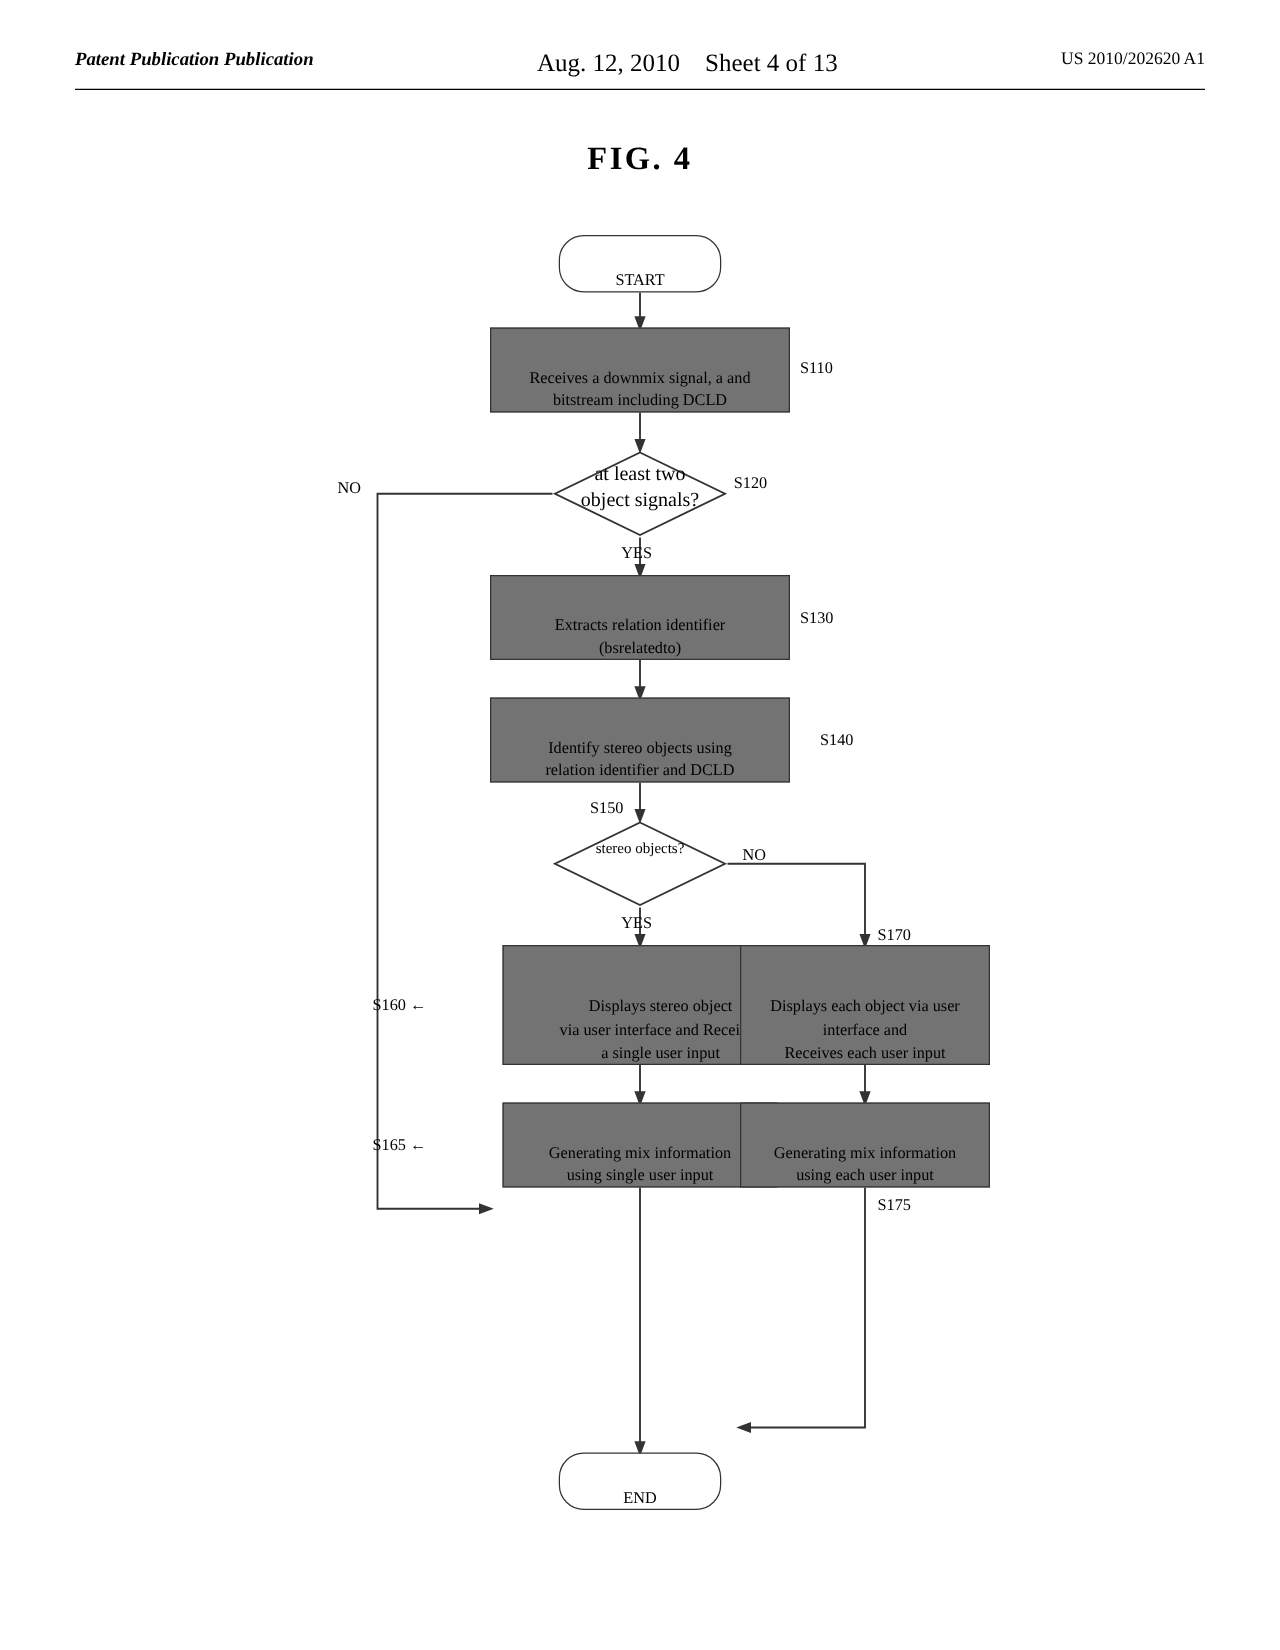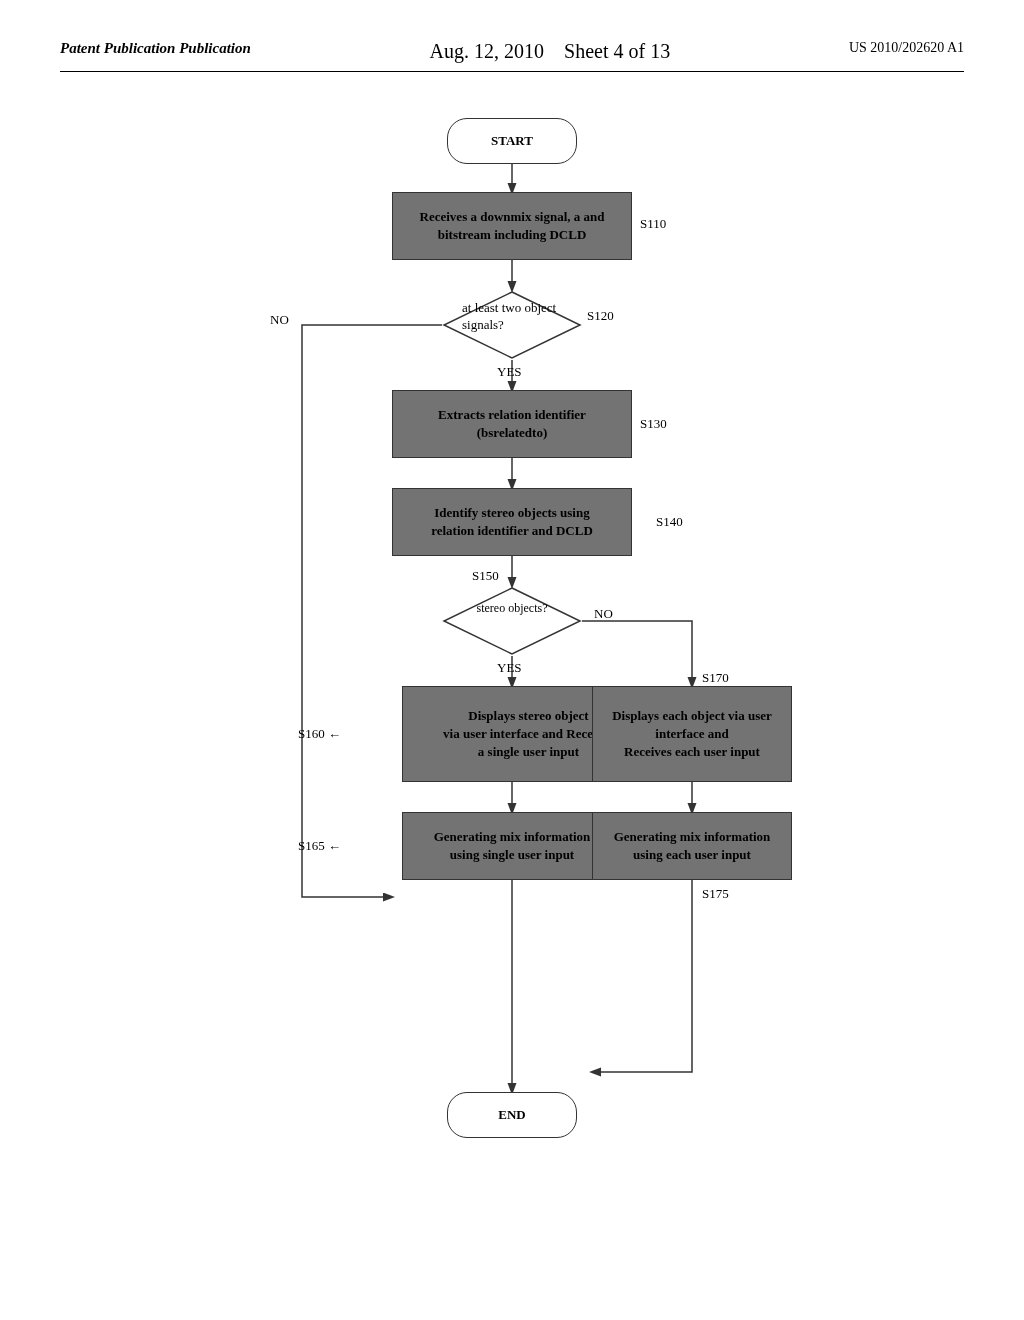--- a/index.html
+++ b/index.html
@@ -57,26 +57,25 @@
       position: relative;
       width: 700px;
       margin: 0 auto;
       height: 1050px;
     }
 
     
     .fc-node {
       position: absolute;
       display: flex;
-      align-items: center;
+      align-items: flex-end;
       justify-content: center;
       text-align: center;
       font-size: 13px;
       line-height: 1.4;
-      font-weight: bold;
     }
 
     .fc-rounded {
       border: 1.5px solid #333;
       border-radius: 20px;
       background: #fff;
     }
 
     .fc-rect {
       border: 1.5px solid #333;
@@ -105,20 +104,21 @@
 
   <div class="header">
     <div class="header-left">Patent Publication Publication</div>
     <div class="header-center">
       <span>Aug. 12, 2010</span>&nbsp;&nbsp;&nbsp;
       <span>Sheet 4 of 13</span>
     </div>
     <div class="header-right">US 2010/202620 A1</div>
   </div>
 
+  <div class="figure-title">FIG.  4</div>
 
   <div class="flowchart">
 
     <svg class="fc-svg" viewBox="0 0 700 1050">
 
       <line x1="350" y1="52" x2="350" y2="80" stroke="#333" stroke-width="1.5" marker-end="url(#arrow)"></line>
 
       <line x1="350" y1="148" x2="350" y2="178" stroke="#333" stroke-width="1.5" marker-end="url(#arrow)"></line>
 
       <line x1="350" y1="248" x2="350" y2="278" stroke="#333" stroke-width="1.5" marker-end="url(#arrow)"></line>
@@ -154,21 +154,21 @@
 
     <div class="fc-node fc-rect" style="width:240px; height:68px; left:230px; top:80px;">
       <span>Receives a downmix signal, a and<br>bitstream including DCLD</span>
     </div>
     <div class="fc-label" style="left:478px; top:104px;">S110</div>
 
     <div style="position:absolute; left:280px; top:178px; width:140px; height:70px;">
       <svg width="140" height="70">
         <polygon points="70,2 138,35 70,68 2,35" fill="white" stroke="#333" stroke-width="1.5"></polygon>
         <foreignObject x="20" y="10" width="100" height="50">
-          <div xmlns="http://www.w3.org/1999/xhtml" style="font-size:13px; line-height:1.3;">
+          <div xmlns="http://www.w3.org/1999/xhtml" style="font-size:16px; text-align:center; line-height:1.3;">
             at least two object signals?
           </div>
         </foreignObject>
       </svg>
     </div>
     <div class="fc-label" style="left:425px; top:196px;">S120</div>
 
     <div class="fc-label" style="left:108px; top:200px;">NO</div>
 
     <div class="fc-label" style="left:335px; top:252px;">YES</div>

